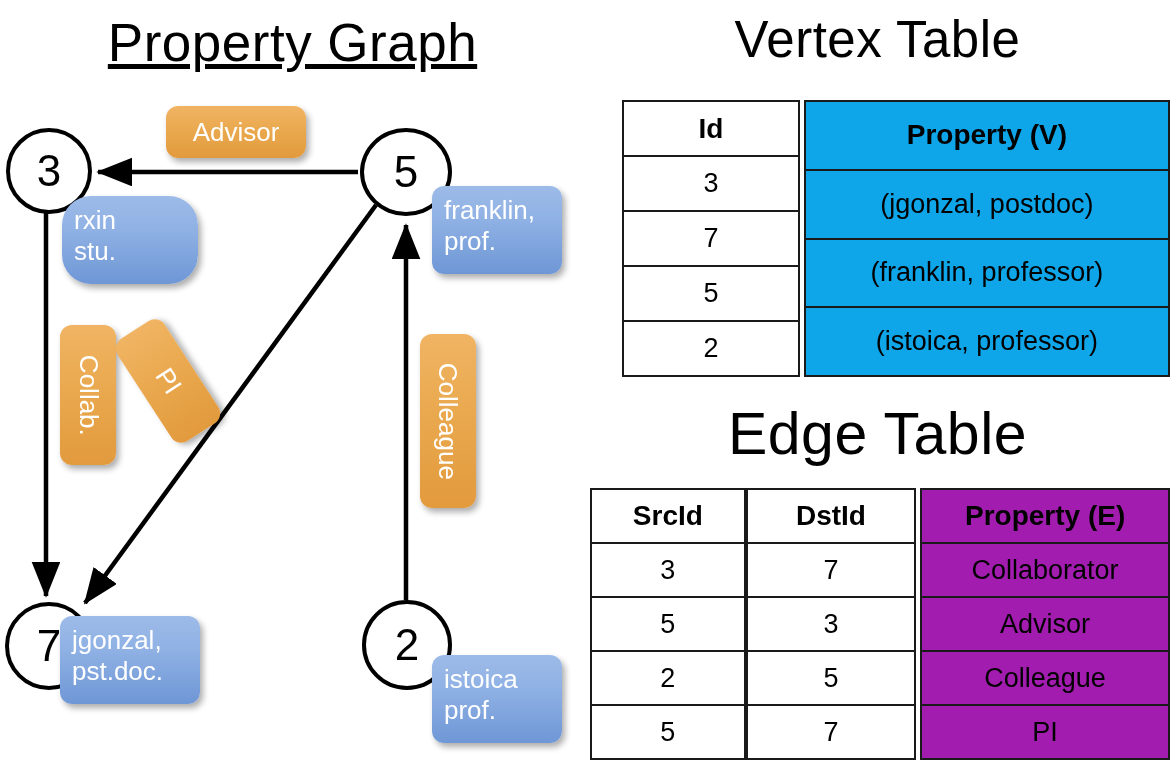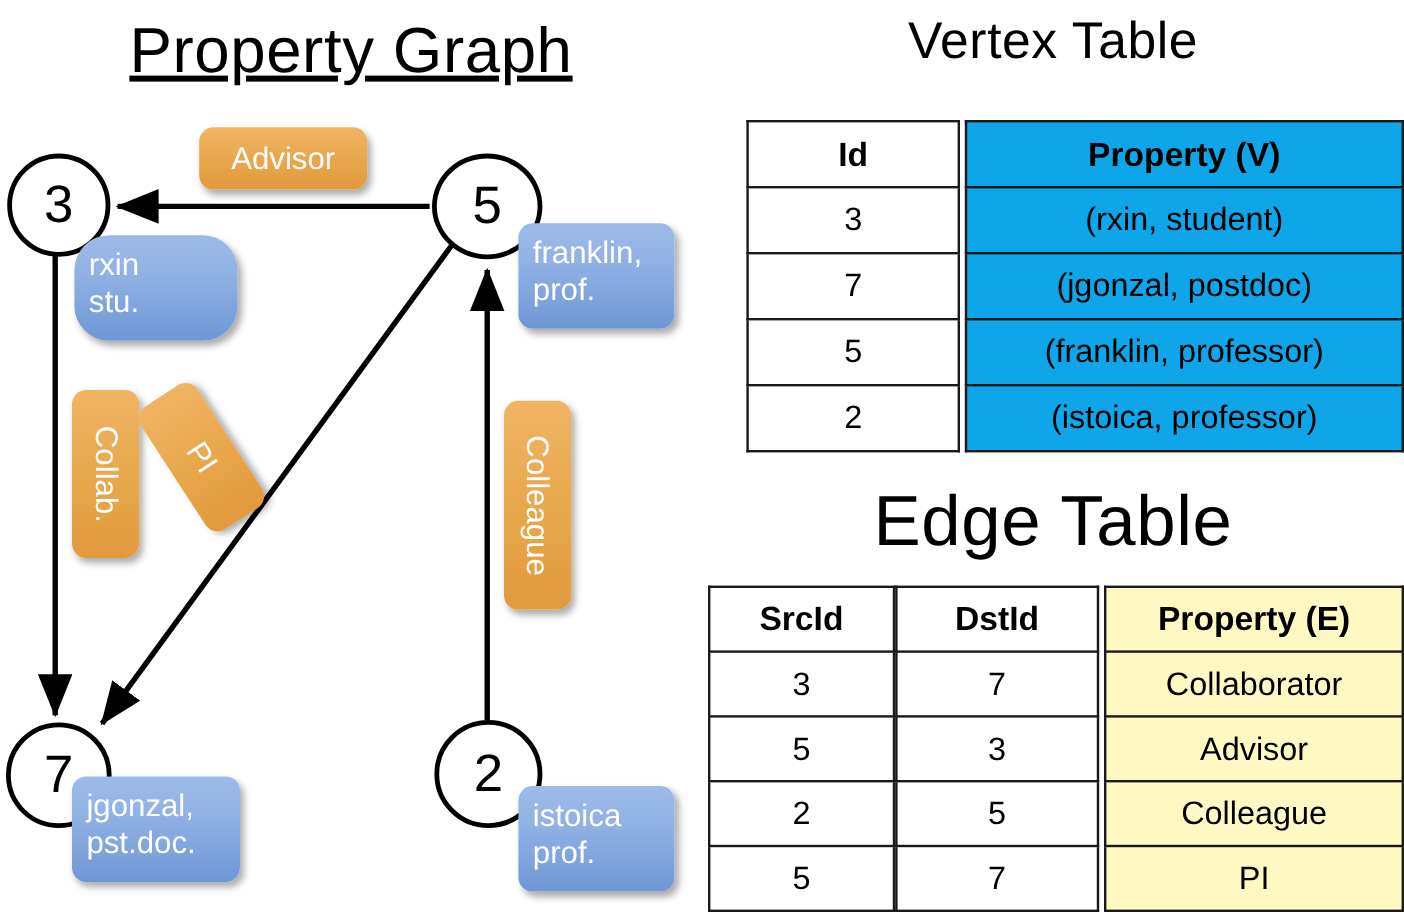--- a/index.html
+++ b/index.html
@@ -27,21 +27,21 @@
   }
   #title-property-graph {
     left: 0; top: 12px; width: 585px;
     text-align: center;
     font-size: 53px;
     text-decoration: underline;
   }
   #title-vertex-table {
     left: 585px; top: 10px; width: 585px;
     text-align: center;
-    font-size: 43px;
+    font-size: 51px;
   }
   #title-edge-table {
     left: 585px; top: 400px; width: 585px;
     text-align: center;
     font-size: 59px;
   }
 
   
   #graph-panel {
     position: absolute;
@@ -131,21 +131,21 @@
     color: #000000;
     padding: 0;
     box-sizing: border-box;
   }
   .tbl-col th {
     font-weight: 700;
     font-size: 28px;
   }
   .hdr-plain { background: #ffffff; }
   .cell-blue { background: #0ea5e9; }
-  .cell-orange { background: #fef9c3; }
+  .cell-orange { background: #a21caf; }
 
   
   #vertex-table { left: 622px; top: 100px; }
   #vertex-table .colA { width: 186px; }
   #vertex-table .colB { width: 385px; }
   #vertex-table td, #vertex-table th { height: 55px; }
   #vertex-table .gap { width: 4px; }
 
   
   #edge-table { left: 590px; top: 488px; }
@@ -190,21 +190,21 @@
   <div class="prop-box blue-box" style="left:62px; top:196px; width:136px; height:88px;border-radius:29px;">
     <div>rxin</div>
     <div>stu.</div>
   </div>
 
   <div class="prop-box blue-box" style="left:432px; top:186px; width:130px; height:88px;">
     <div>franklin,</div>
     <div>prof.</div>
   </div>
 
-  <div class="prop-box blue-box" style="left:60px; top:647px; width:140px; height:88px;">
+  <div class="prop-box blue-box" style="left:60px; top:616px; width:140px; height:88px;">
     <div>jgonzal,</div>
     <div>pst.doc.</div>
   </div>
 
   <div class="prop-box blue-box" style="left:432px; top:655px; width:130px; height:88px;">
     <div>istoica</div>
     <div>prof.</div>
   </div>
 
   <div class="prop-box orange-box horiz" style="left:166px; top:106px; width:140px; height:52px;">
@@ -244,23 +244,20 @@
         </tr>
     </tbody>
   </table>
   <div class="gap" style="width:4px"></div>
   <table class="tbl-col">
     <tbody>
       <tr>
         <th class="colB cell-blue">Property (V)</th>
       </tr>
       <tr>
-          <td class="colB cell-blue">(rxin, student)</td>
-        </tr>
-      <tr>
           <td class="colB cell-blue">(jgonzal, postdoc)</td>
         </tr>
       <tr>
           <td class="colB cell-blue">(franklin, professor)</td>
         </tr>
       <tr>
           <td class="colB cell-blue">(istoica, professor)</td>
         </tr>
     </tbody>
   </table>

